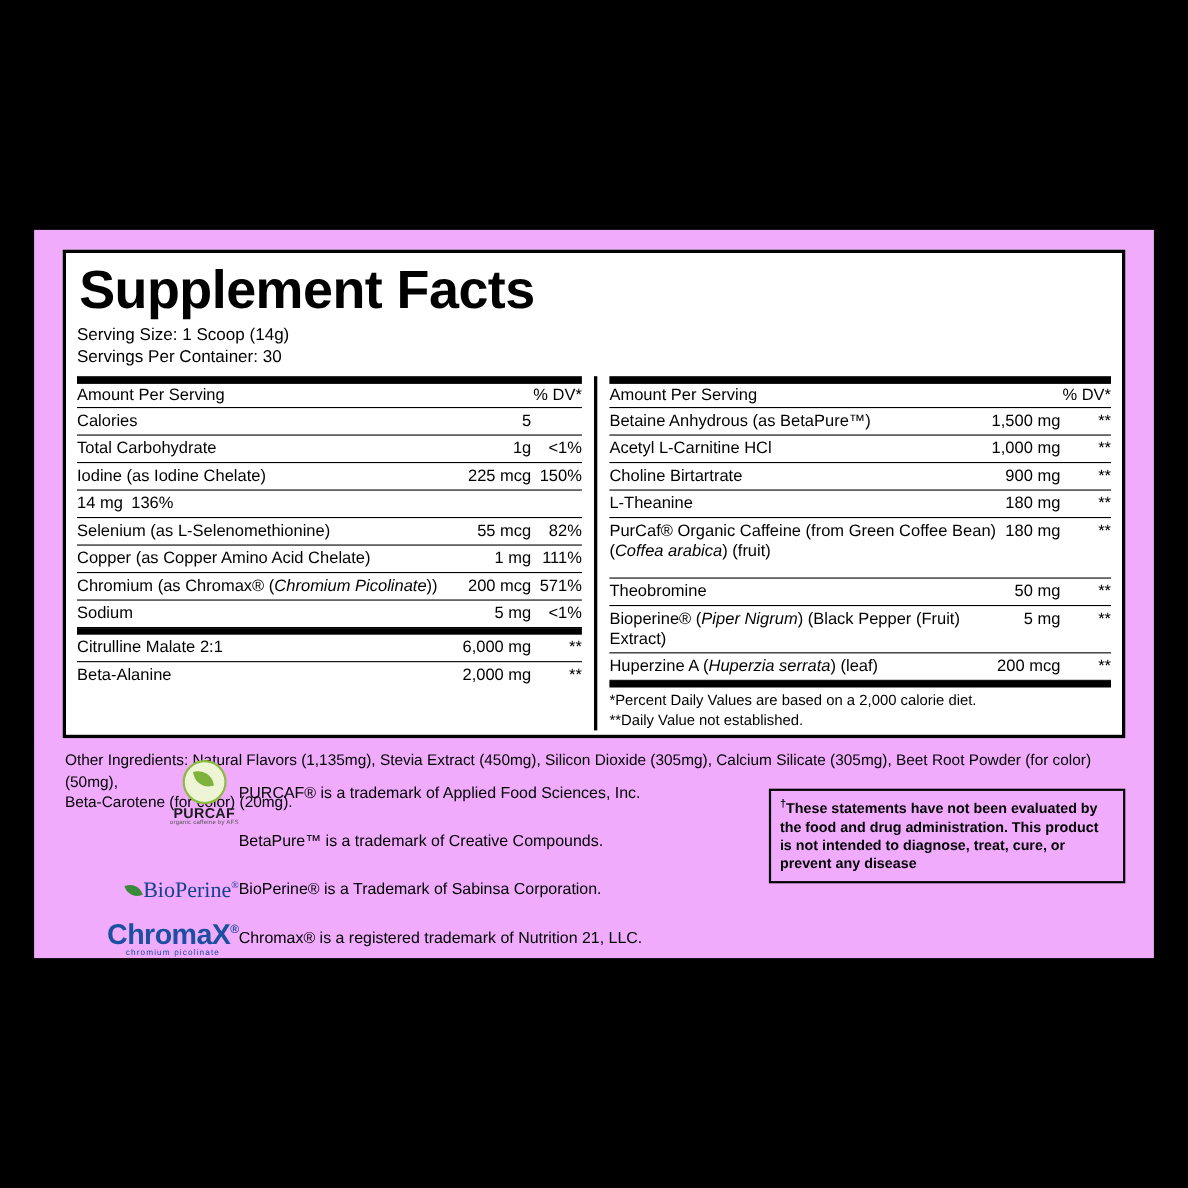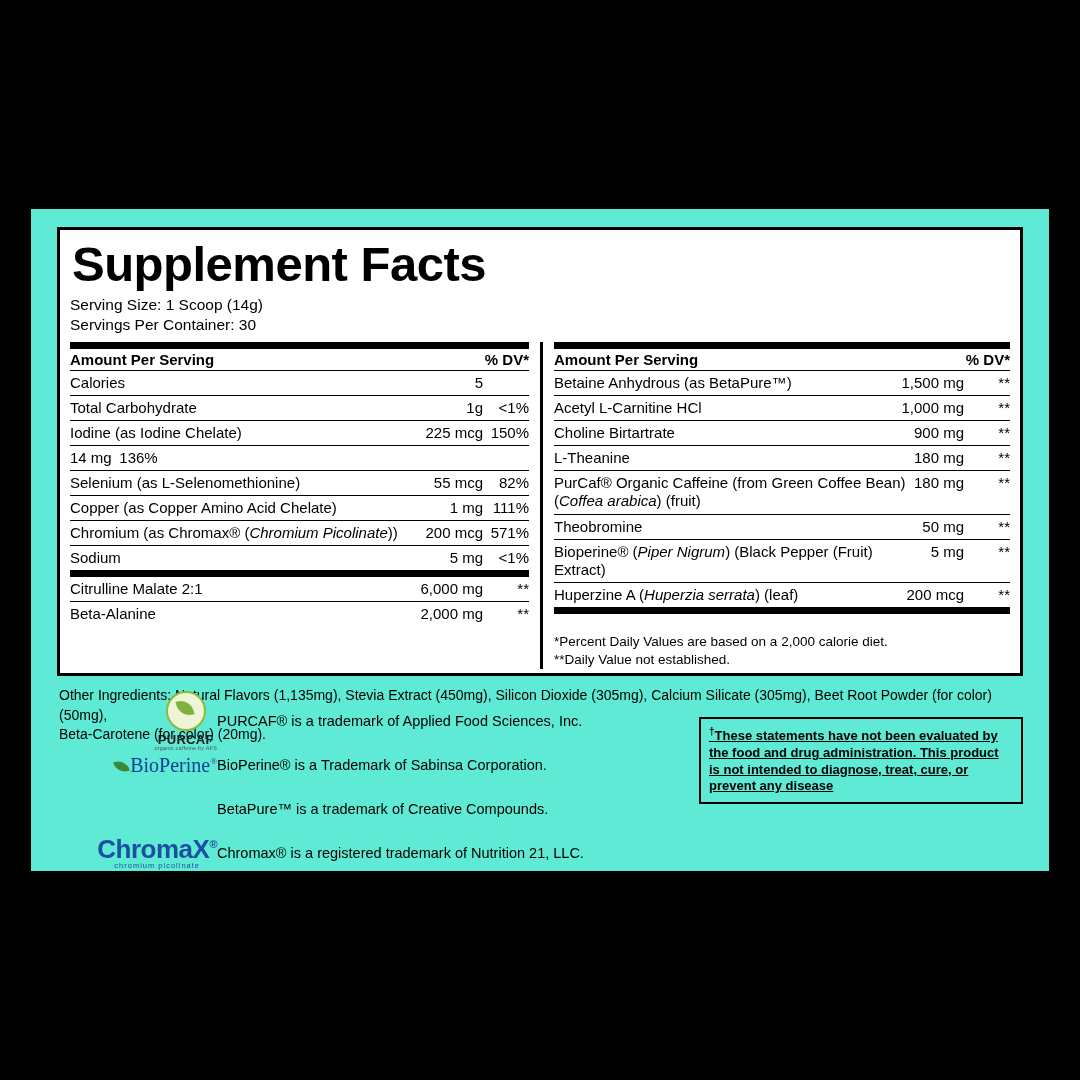--- a/index.html
+++ b/index.html
@@ -12,21 +12,21 @@
     height: 1080px;
     font-family: "Liberation Sans", sans-serif;
     overflow: hidden;
   }
   #panel {
     position: absolute;
     left: 31px;
     top: 209px;
     width: 1018px;
     height: 662px;
-    background: #5eead4;
+    background: #f0abfc;
     box-sizing: border-box;
   }
   #inner {
     position: absolute;
     left: 26px;
     top: 18px;
     width: 966px;
     height: 440px;
   }
   
@@ -62,21 +62,21 @@
   .col-left { padding-right: 11px; }
   .col-right { padding-left: 11px; border-left: 3px solid #000; }
 
   .hdr-rule-top {
     border-top: 7px solid #000;
   }
   .hdr {
     display: flex;
     justify-content: space-between;
     font-size: 15px;
-    font-weight: bold;
+    font-weight: normal;
     padding: 2px 0 2px 0;
     border-bottom: 1.5px solid #000;
   }
   .row {
     display: flex;
     align-items: baseline;
     font-size: 15px;
     border-bottom: 1px solid #000;
     padding: 3px 0 3px 0;
     line-height: 1.2;
@@ -89,28 +89,28 @@
   .row .amt {
     flex: 0 0 auto;
     text-align: right;
     white-space: nowrap;
   }
   .row .dv {
     flex: 0 0 46px;
     text-align: right;
     white-space: nowrap;
   }
-  .row.two-line { padding: 3px 0 4px 0; }
+  .row.two-line { padding: 3px 0 15px 0; }
   .row .nm i { font-style: italic; }
   .thick-sep { border-top: 6px solid #000; }
 
   .footnotes {
     font-size: 13.5px;
     line-height: 1.35;
-    padding-top: 19px;
+    padding-top: 3px;
   }
   .footnotes div { white-space: nowrap; }
 
   .other-ing {
     font-size: 14px;
     line-height: 1.4;
     margin: 10px 2px 0 2px;
     color: #000;
   }
 
@@ -219,21 +219,20 @@
     position: absolute;
     left: 642px;
     top: 18px;
     width: 324px;
     border: 2px solid #000;
     box-sizing: border-box;
     padding: 7px 8px;
     font-size: 13px;
     font-weight: bold;
     line-height: 1.28;
-    text-decoration: underline;
   }
   .disclaimer sup { font-size: 10px; }
 </style>
 </head>
 <body>
 
 <div id="panel">
   <div id="inner">
 
     <div class="sf-box">
@@ -377,31 +376,31 @@
           <div class="purcaf">
             <div class="leafcircle"></div>
             <div class="pc-name">PURCAF</div>
             <div class="pc-sub">organic caffeine by AFS</div>
           </div>
         </div>
         <div class="tm-text">PURCAF® is a trademark of Applied Food Sciences, Inc.</div>
       </div>
 
       <div class="tm-row">
+        <div class="tm-logo"></div>
+        <div class="tm-text">BetaPure™ is a trademark of Creative Compounds.</div>
+      </div>
+
+      <div class="tm-row">
         <div class="tm-logo">
           <div class="bioperine">
             <span class="leaf"></span><span>BioPerine</span><sup>®</sup>
           </div>
         </div>
         <div class="tm-text">BioPerine® is a Trademark of Sabinsa Corporation.</div>
-      </div>
-
-      <div class="tm-row">
-        <div class="tm-logo"></div>
-        <div class="tm-text">BetaPure™ is a trademark of Creative Compounds.</div>
       </div>
 
       <div class="tm-row">
         <div class="tm-logo">
           <div class="chromax">
             <div class="cx-name"><span>Chroma</span><span>X</span><sup>®</sup></div>
             <div class="cx-sub">chromium picolinate</div>
           </div>
         </div>
         <div class="tm-text">Chromax® is a registered trademark of Nutrition 21, LLC.</div>

